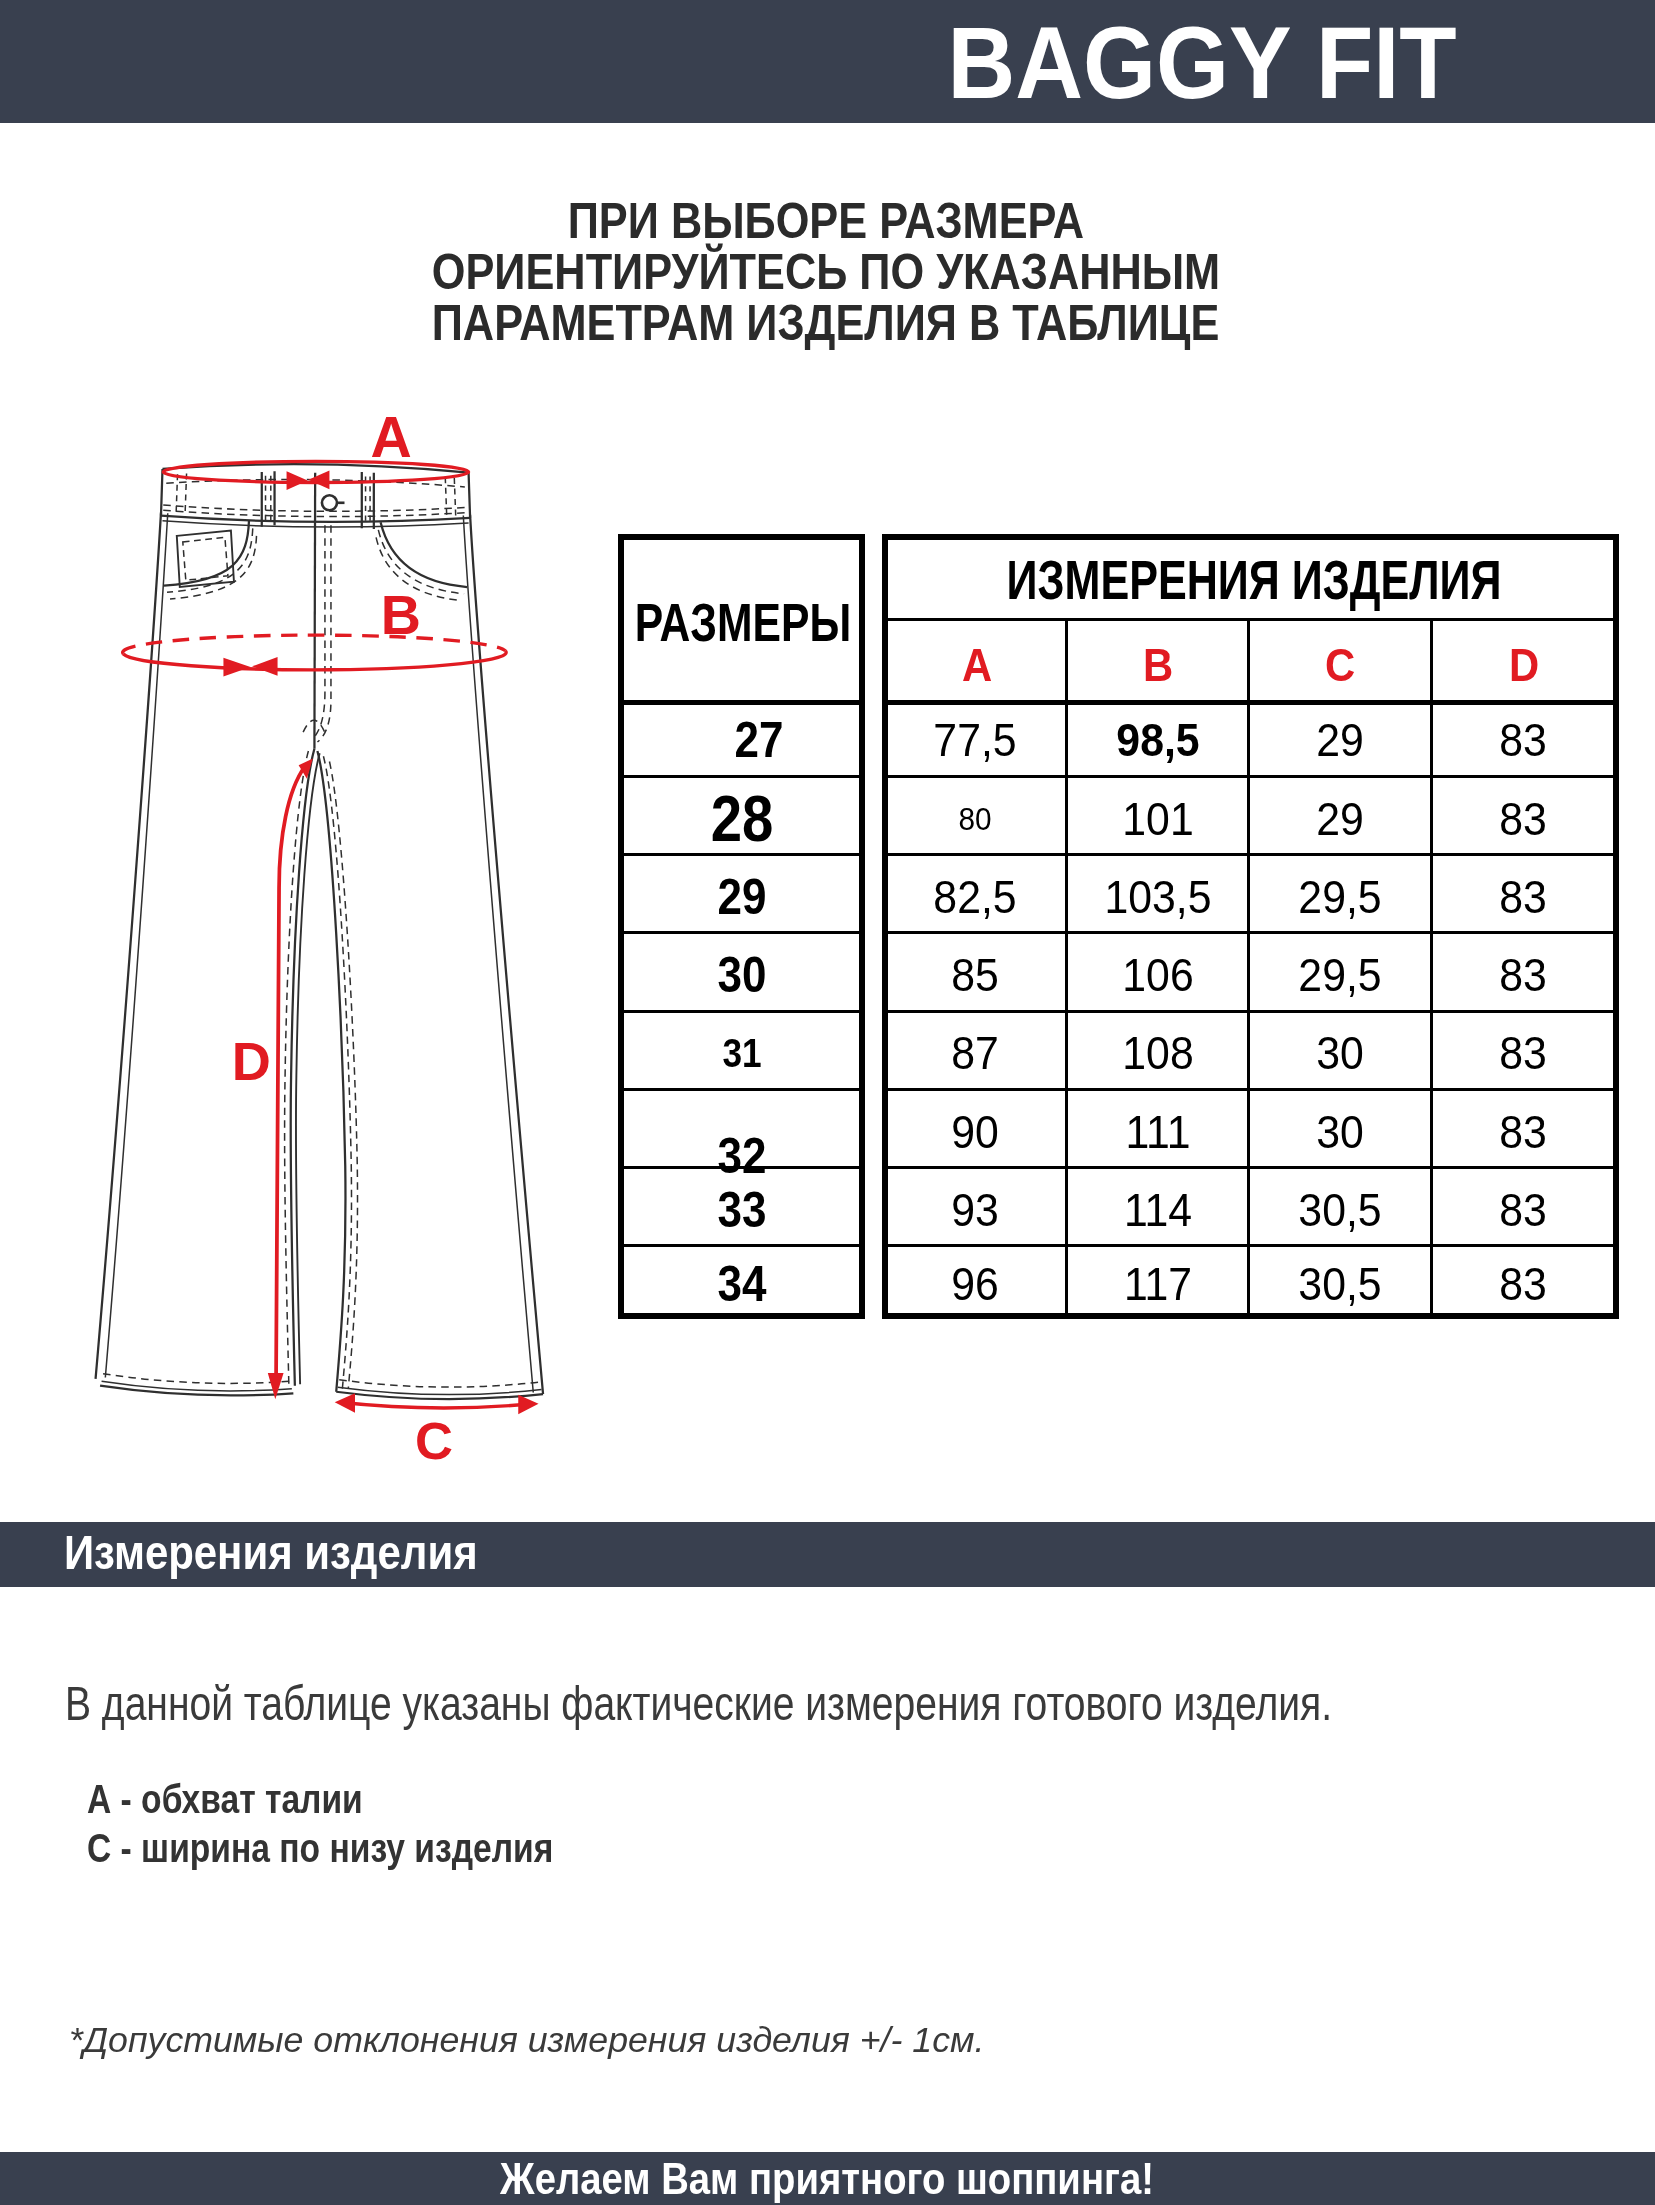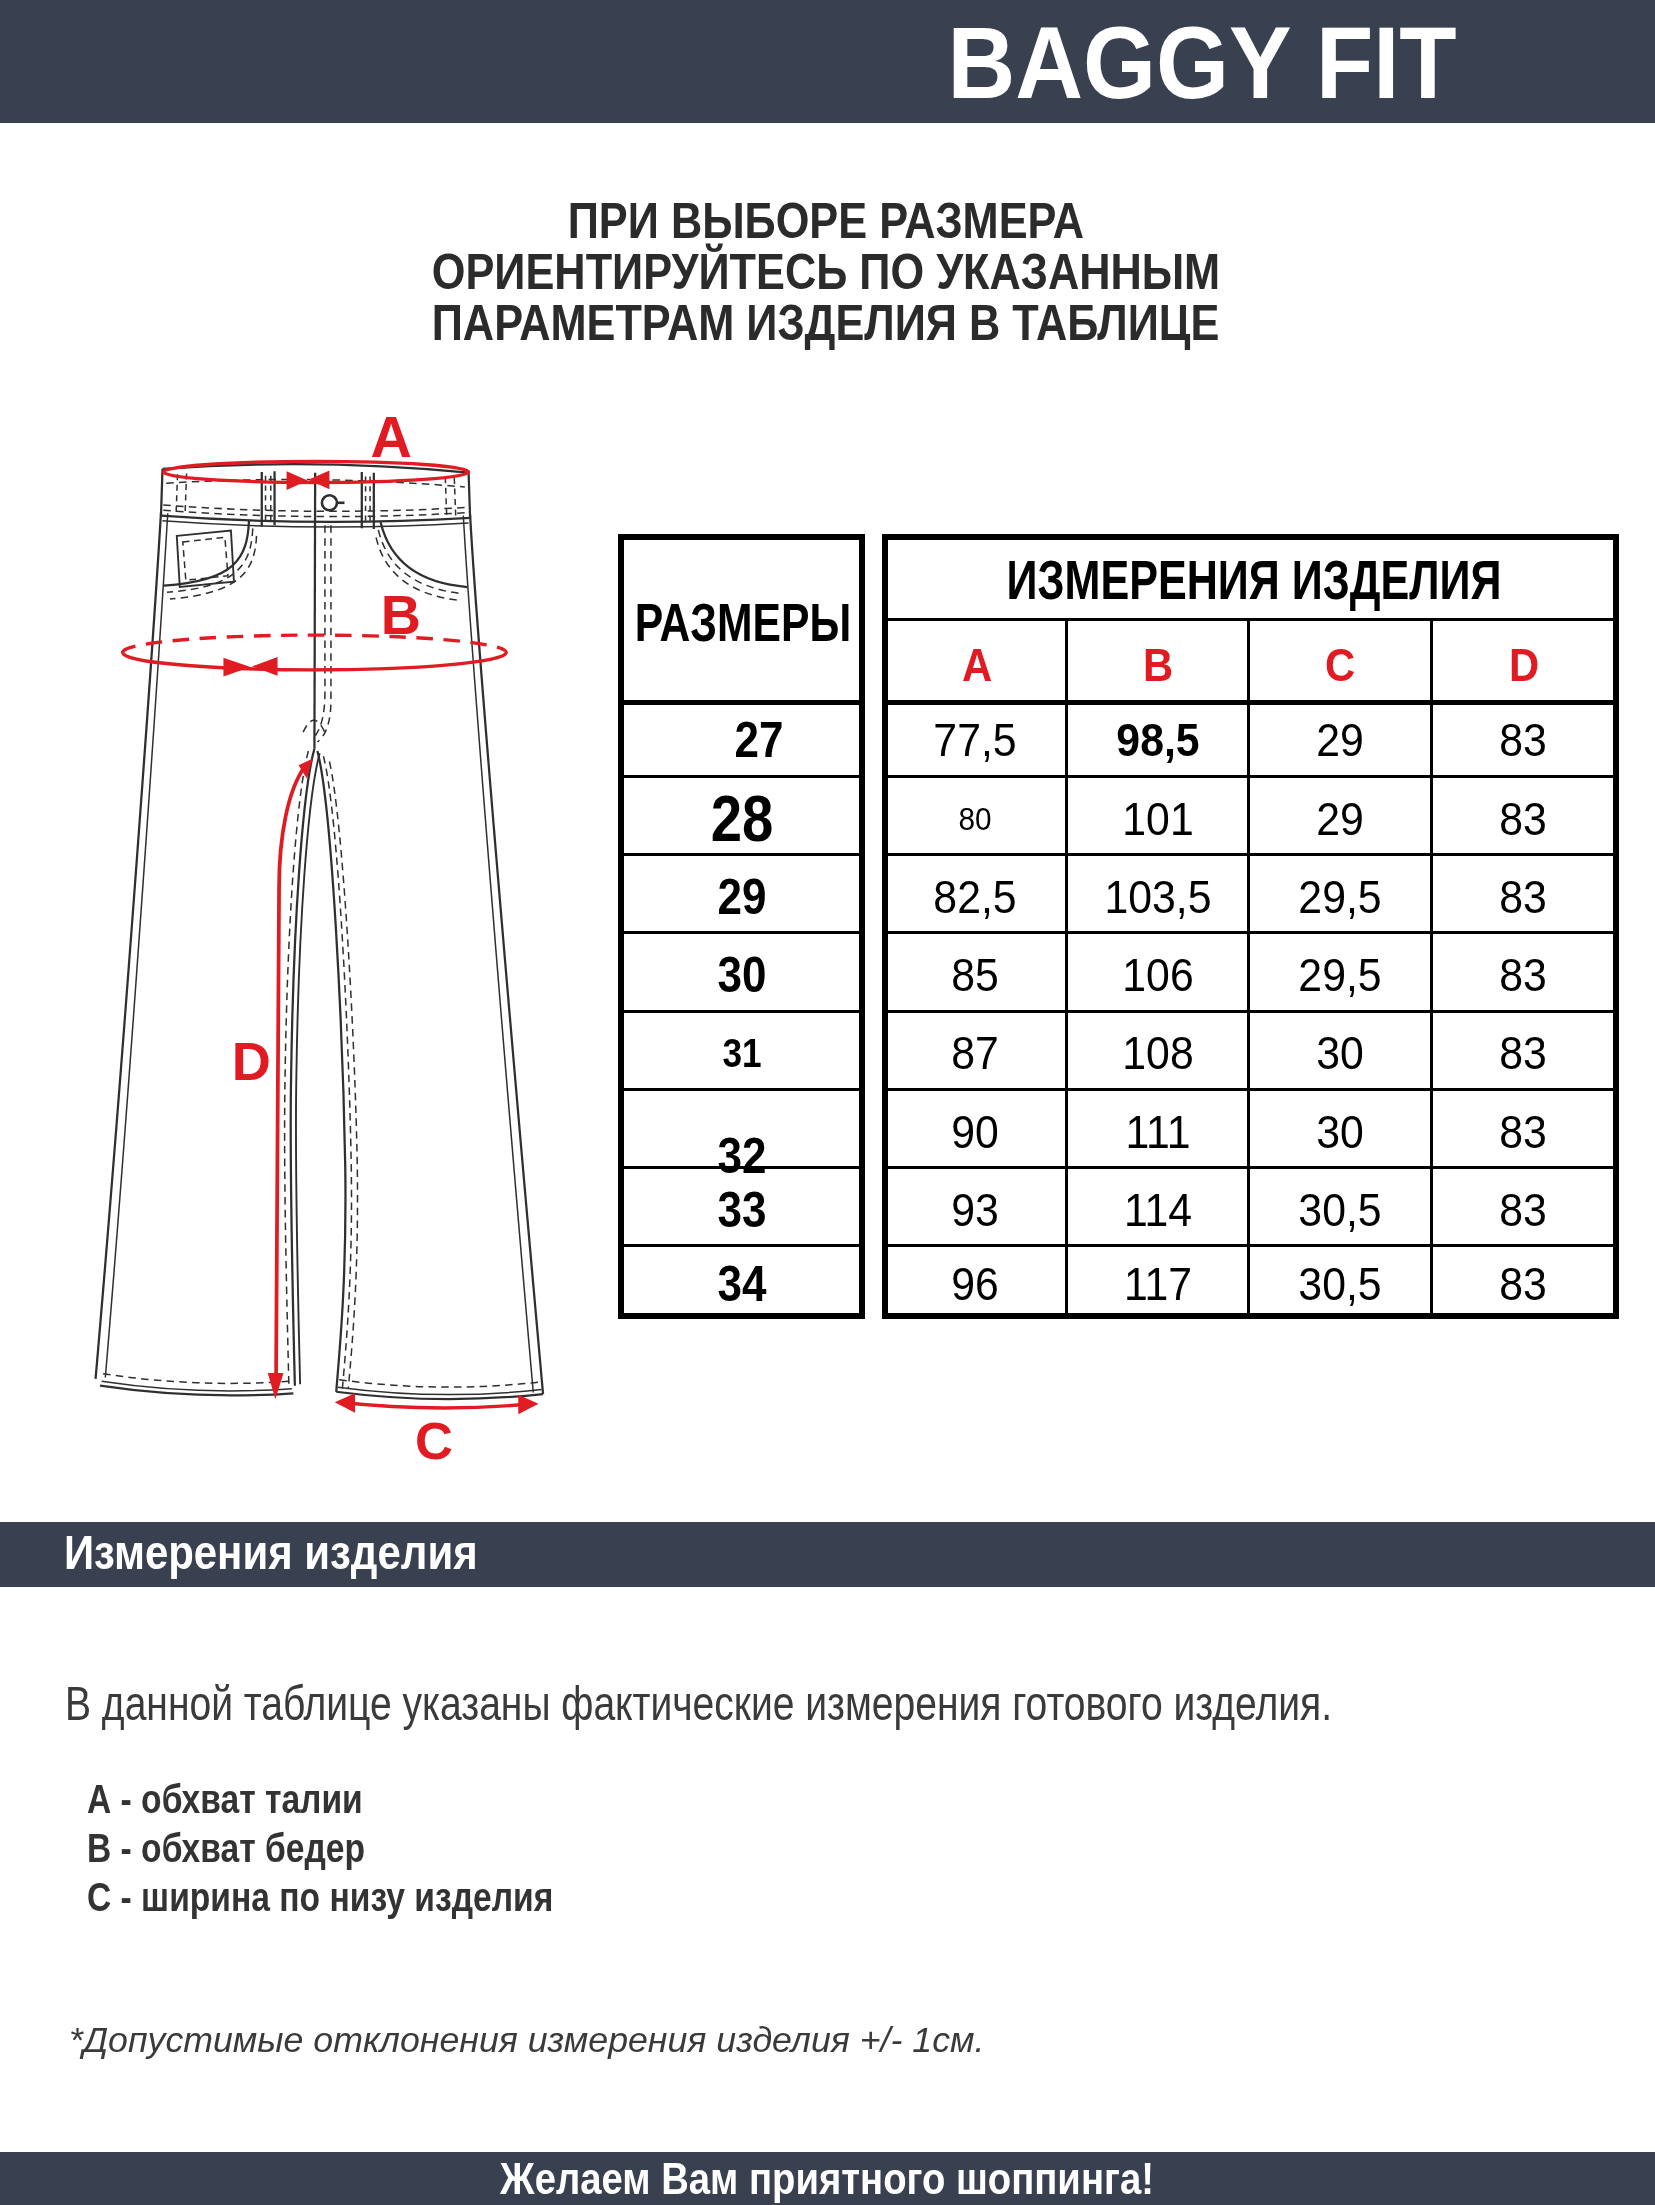--- a/index.html
+++ b/index.html
@@ -207,21 +207,20 @@
 <div class="cell" style="left:1340px;top:1284px;font-size:46px;"><span class="sx" style="transform:scaleX(0.93);">30,5</span></div>
 <div class="cell" style="left:1523px;top:1284px;font-size:46px;"><span class="sx" style="transform:scaleX(0.93);">83</span></div>
 
 <div class="abs navy" style="left:0;top:1522px;width:1655px;height:65px;"></div>
 <div class="abs" style="left:64px;top:1529px;color:#fff;font-weight:bold;font-size:48px;line-height:48px;"><span class="sx" style="transform-origin:0 50%;transform:scaleX(0.873);">Измерения изделия</span></div>
 
 <div class="abs" style="left:65px;top:1680px;color:#3a3a3a;font-size:48px;line-height:48px;"><span class="sx" style="transform-origin:0 50%;transform:scaleX(0.813);">В данной таблице указаны фактические измерения готового изделия.</span></div>
 
 <div class="abs" style="left:73px;top:1775px;color:#333;font-weight:bold;font-size:40px;line-height:49px;margin-left:14px;">
   <div><span class="sx" style="transform-origin:0 50%;transform:scaleX(0.84);">А - обхват талии</span></div>
-  <div><span class="sx" style="transform-origin:0 50%;transform:scaleX(0.84);">В - обхват бедер</span></div>
   <div><span class="sx" style="transform-origin:0 50%;transform:scaleX(0.84);">С - ширина по низу изделия</span></div>
 </div>
 
 <div class="abs" style="left:69px;top:2022px;color:#3a3a3a;font-style:italic;font-size:35px;line-height:35px;"><span class="sx" style="transform-origin:0 50%;transform:scaleX(1.02);">*Допустимые отклонения измерения изделия +/- 1см.</span></div>
 
 <div class="abs navy" style="left:0;top:2152px;width:1655px;height:53px;"></div>
 <div class="abs" style="left:827px;top:2156px;color:#fff;font-weight:bold;font-size:45px;line-height:45px;">
   <span class="ctr abs" style="left:0;top:0;"><span class="sx" style="transform:scaleX(0.85);">Желаем Вам приятного шоппинга!</span></span>
 </div>
 

